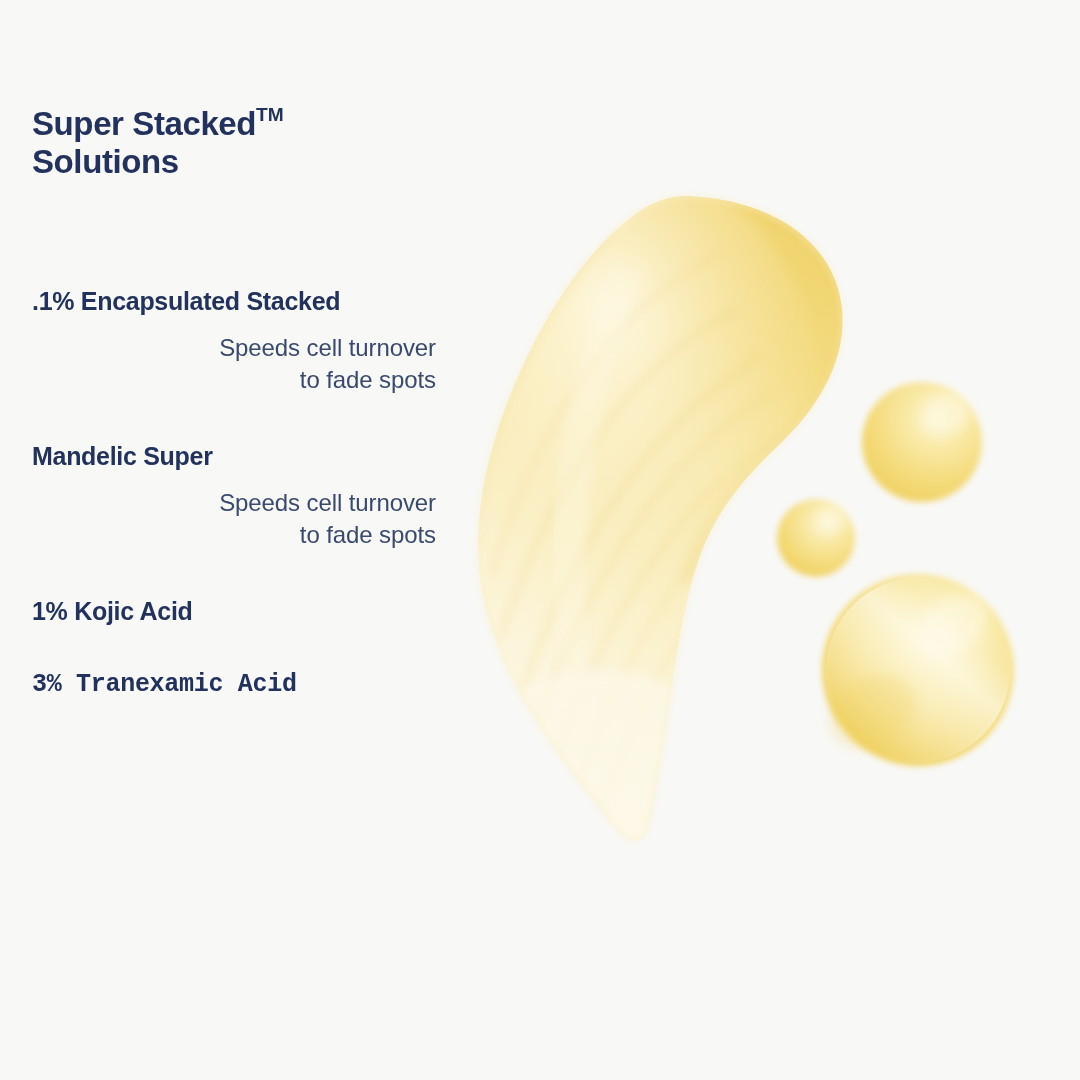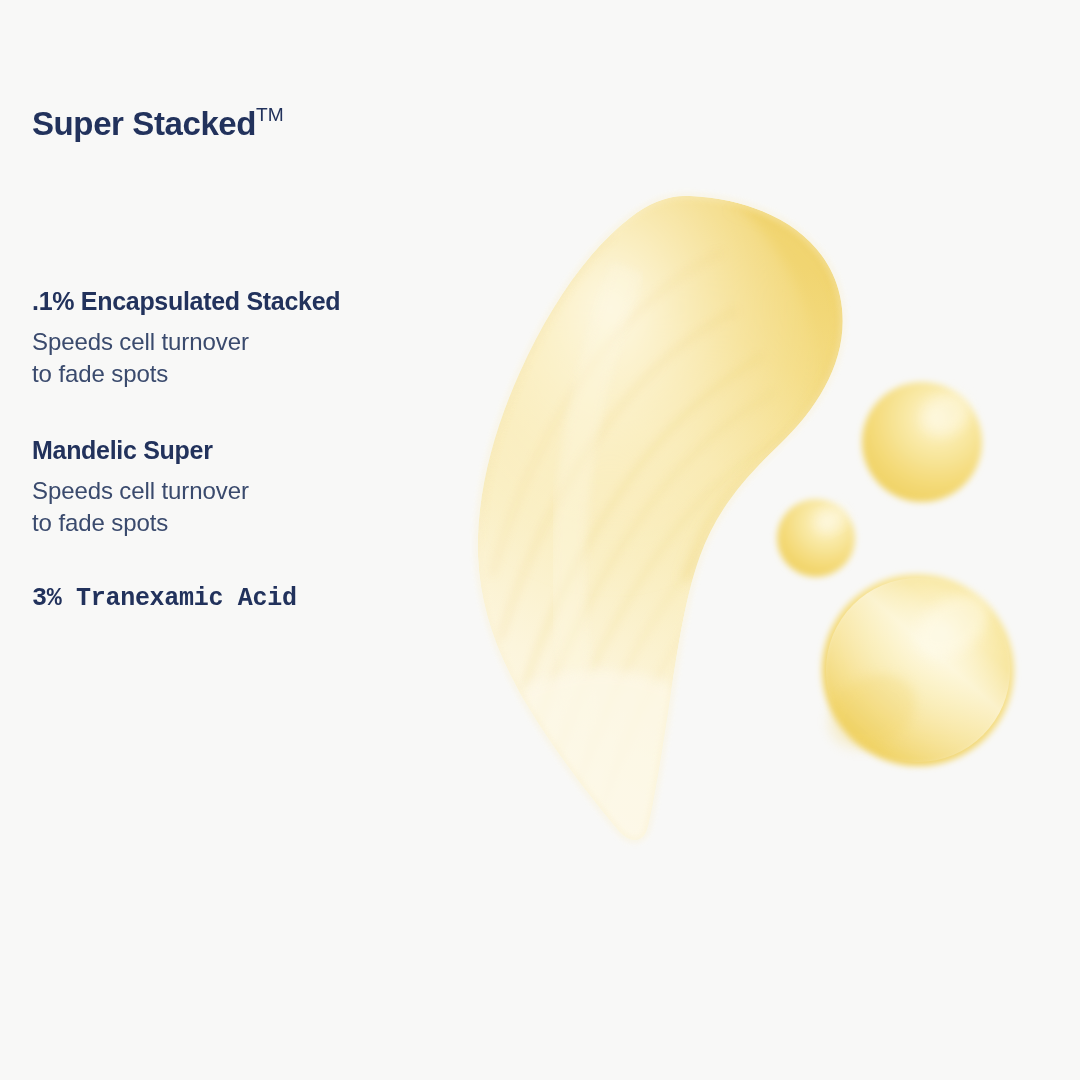--- a/index.html
+++ b/index.html
@@ -38,21 +38,21 @@
     line-height: 1.17;
     letter-spacing: -0.4px;
     color: #22325c;
     margin: 0 0 0 0;
     white-space: pre-line;
   }
   .headline .tm {
     font-size: 0.58em;
     vertical-align: 0.72em;
     letter-spacing: 0;
-    font-weight: 400;
+    font-weight: 700;
   }
 
   .ingredient-list {
     margin: 0;
     padding: 0;
     list-style: none;
     position: absolute;
     top: 182px;
     left: 0;
     width: 420px;
@@ -69,22 +69,23 @@
     color: #22325c;
     line-height: 1.2;
     margin: 0 0 10px 0;
   }
   .ing-desc {
     font-size: 24px;
     font-weight: 400;
     letter-spacing: -0.1px;
     color: #3a4a6d;
     line-height: 1.35;
-    margin: 0;
+    margin: 16px;
     white-space: pre-line;
+    text-align: right;
   }
 
   
   .art {
     position: absolute;
     left: 0;
     top: 0;
     width: 1080px;
     height: 1080px;
     pointer-events: none;
@@ -236,34 +237,35 @@
         <circle cx="918" cy="670" r="96" fill="url(#dropGrad2)" filter="url(#edgeBlur)"></circle>
         <ellipse cx="918" cy="670" rx="92" ry="92" fill="url(#dropSheen)" opacity="0.85"></ellipse>
         <ellipse cx="952" cy="626" rx="40" ry="26" fill="#fffceb" opacity="0.45" transform="rotate(-34 952 626)" filter="url(#softBlur)"></ellipse>
         <ellipse cx="872" cy="712" rx="46" ry="34" fill="#f0d264" opacity="0.25" transform="rotate(-30 872 712)" filter="url(#softBlur)"></ellipse>
       </g>
     </svg>
   </div>
 
   <div class="text-col">
 
-    <h1 class="headline"><span>Super Stacked</span><span class="tm">TM</span><br></h1>
+    <h1 class="headline"><span>Super Stacked</span><span class="tm">TM</span><br><span>Solutions</span></h1>
 
     <ul class="ingredient-list">
       <li class="ingredient">
         <p class="ing-name">.1% Encapsulated Stacked</p>
         <p class="ing-desc">Speeds cell turnover
 to fade spots</p>
       </li>
       <li class="ingredient">
         <p class="ing-name">Mandelic Super</p>
         <p class="ing-desc">Speeds cell turnover
 to fade spots</p>
       </li>
       <li class="ingredient">
+        <p class="ing-name">1% Kojic Acid</p>
       </li>
       <li class="ingredient">
         <p class="ing-name">3% Tranexamic Acid</p>
       </li>
     </ul>
   </div>
 
 </div>
 
 </body></html>

